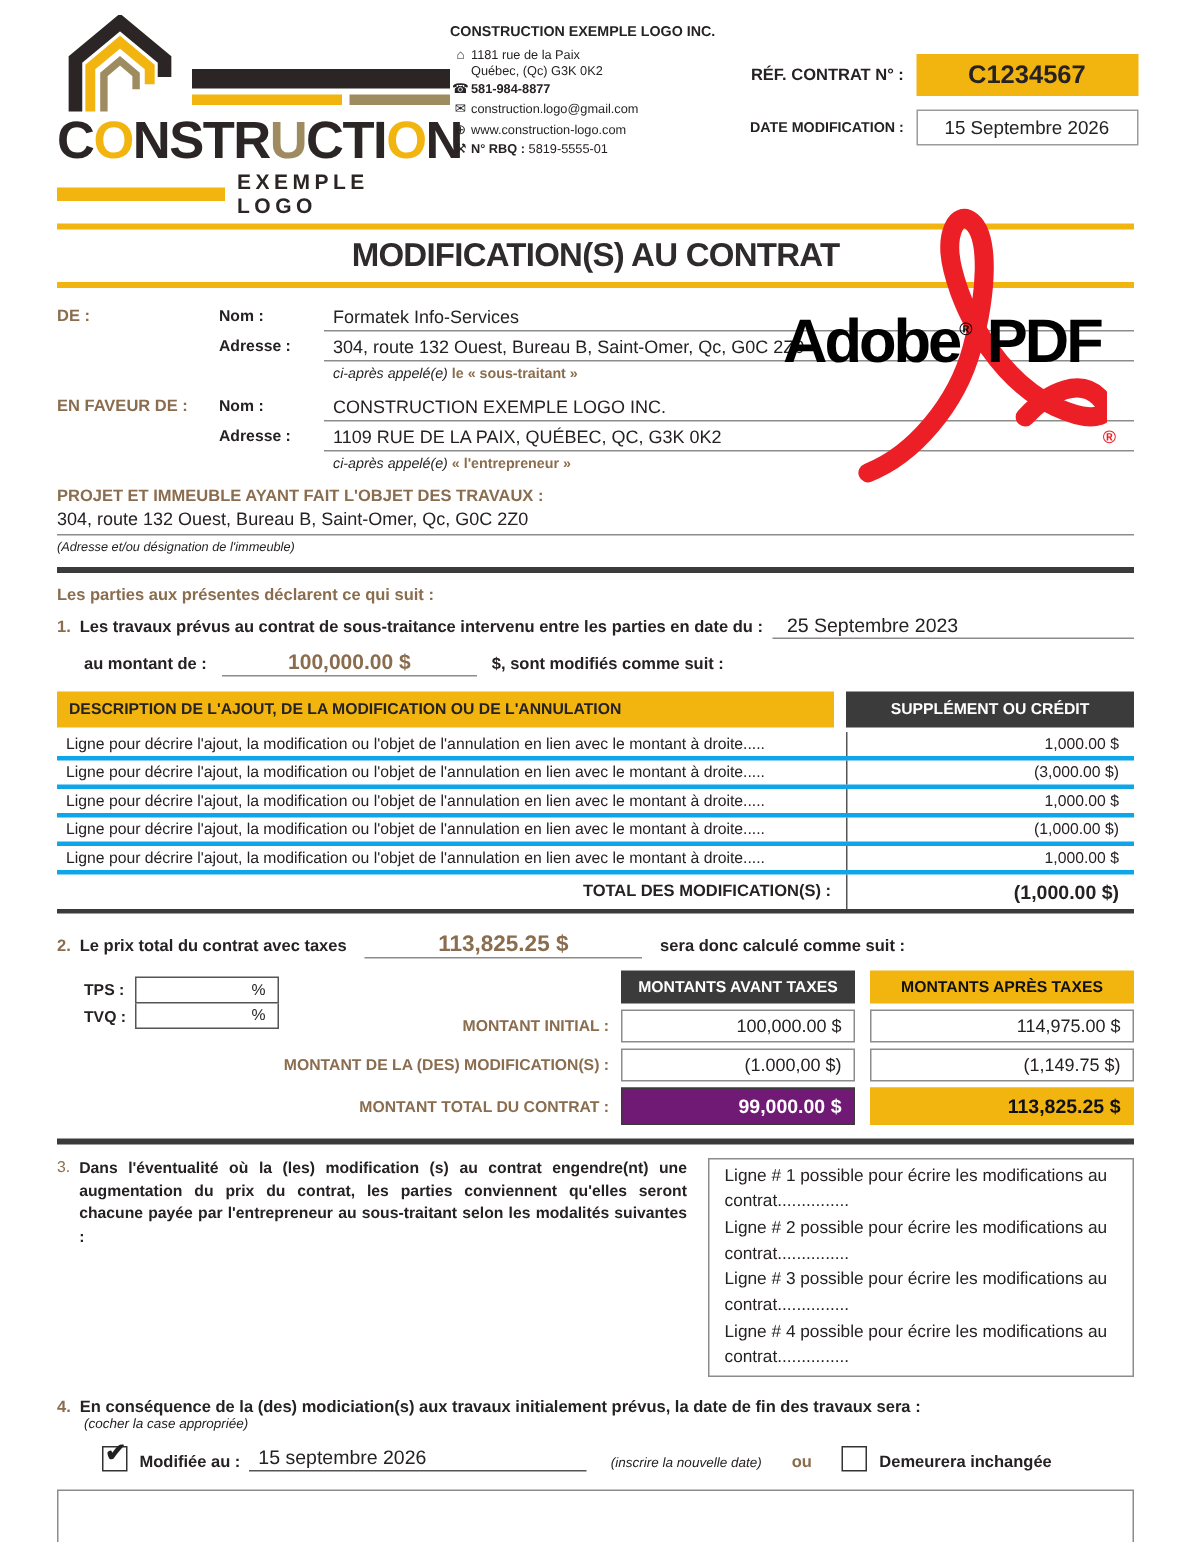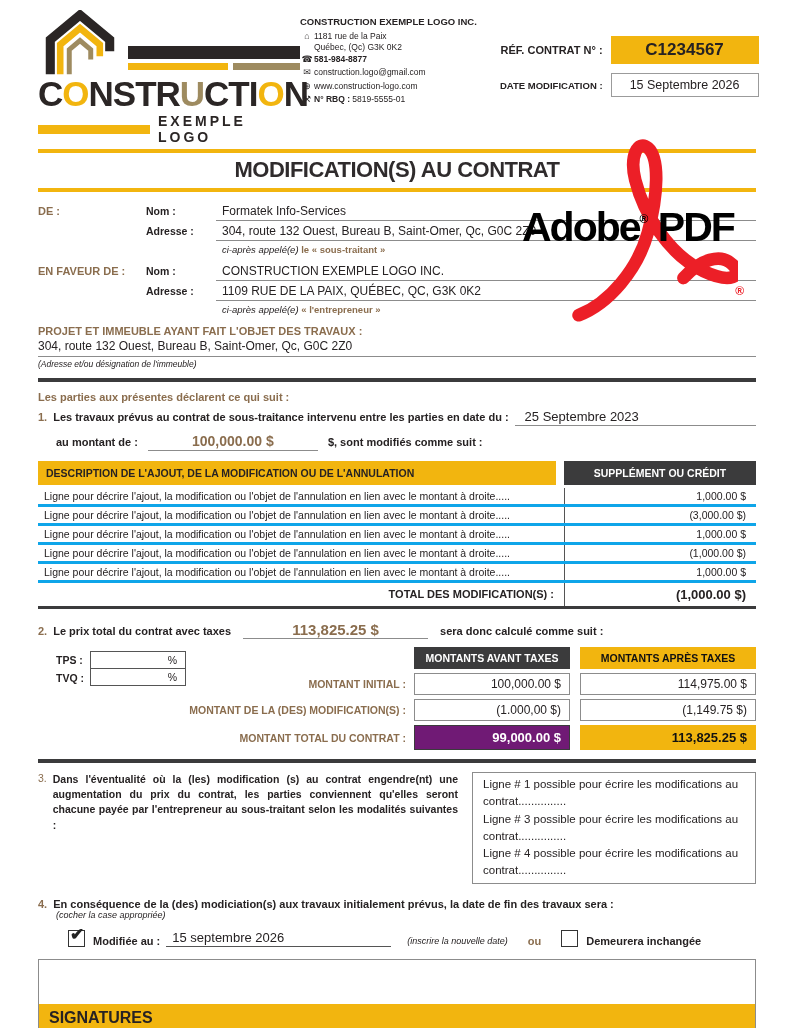--- a/index.html
+++ b/index.html
@@ -328,20 +328,21 @@
 
   <div class="rule-dark"></div>
 
   <div class="s3">
     <div class="s3-left">
       <span class="s-num">3.</span>
       <span class="s3-text">Dans l'éventualité où la (les) modification (s) au contrat engendre(nt) une augmentation du prix du contrat, les parties conviennent qu'elles seront chacune payée par l'entrepreneur au sous-traitant selon les modalités suivantes :</span>
     </div>
     <div class="s3-box">
       <div>Ligne # 1 possible pour écrire les modifications au contrat...............</div>
+      <div>Ligne # 2 possible pour écrire les modifications au contrat...............</div>
       <div>Ligne # 3 possible pour écrire les modifications au contrat...............</div>
       <div>Ligne # 4 possible pour écrire les modifications au contrat...............</div>
     </div>
   </div>
 
   <div class="s4">
     <div class="s4-head">
       <span class="s-num">4.</span>
       <span>En conséquence de la (des) modiciation(s) aux travaux initialement prévus, la date de fin des travaux sera :</span>
     </div>

